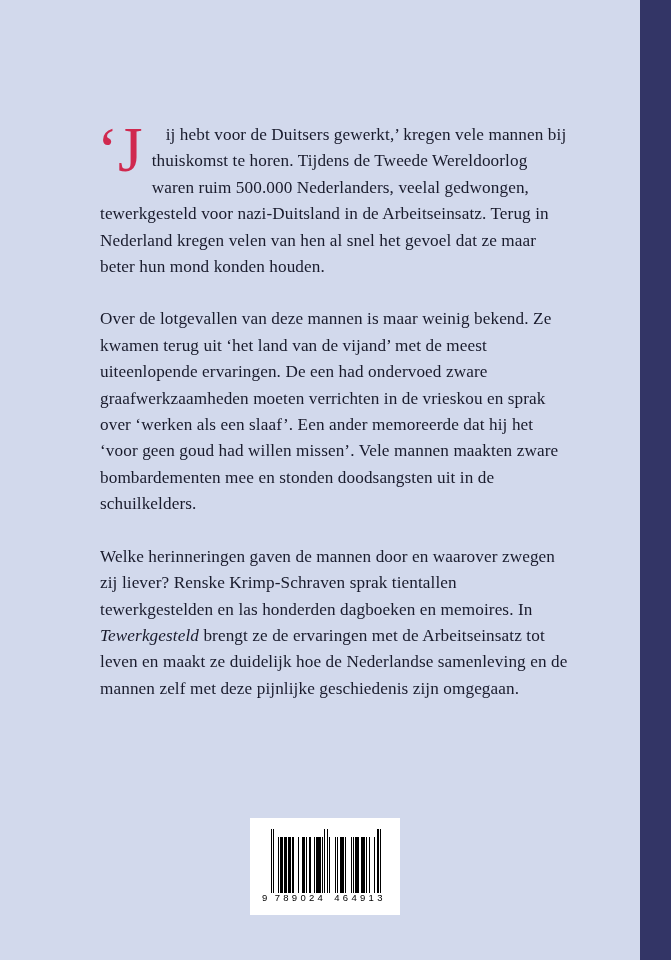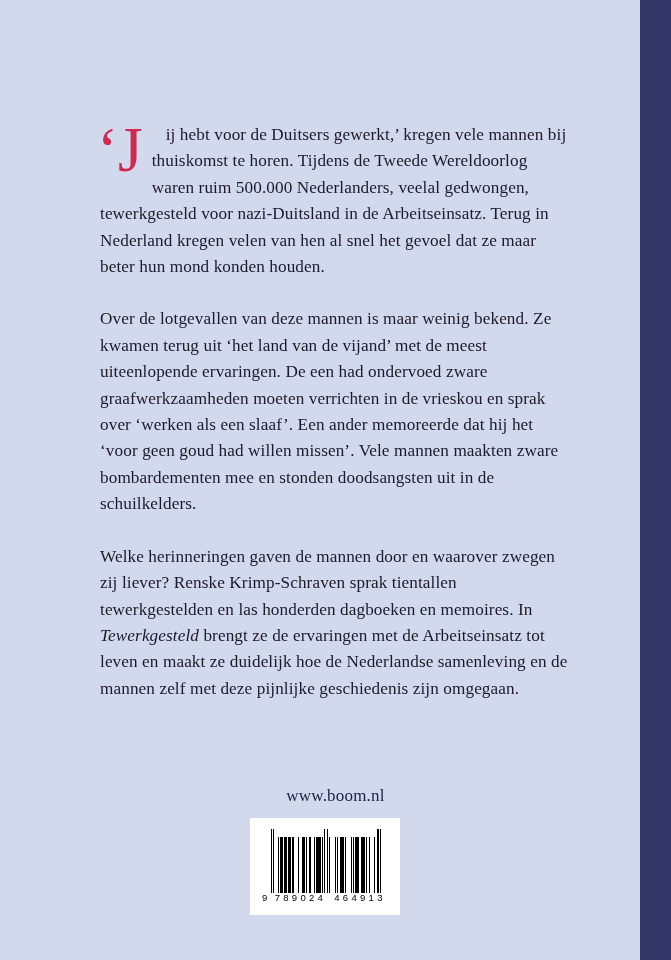--- a/index.html
+++ b/index.html
@@ -100,21 +100,20 @@
   <div id="blurb">
 
     <p><span class="dropcap">‘J</span><span class="p1-indent"></span><span>ij hebt voor de Duitsers gewerkt,’ kregen vele mannen bij thuiskomst te horen. Tijdens de Tweede Wereldoorlog waren ruim 500.000 Nederlanders, veelal gedwongen, tewerkgesteld voor nazi-Duitsland in de Arbeitseinsatz. Terug in Nederland kregen velen van hen al snel het gevoel dat ze maar beter hun mond konden houden.</span></p>
 
     <p>Over de lotgevallen van deze mannen is maar weinig bekend. Ze kwamen terug uit ‘het land van de vijand’ met de meest uiteenlopende ervaringen. De een had ondervoed zware graafwerkzaamheden moeten verrichten in de vrieskou en sprak over ‘werken als een slaaf’. Een ander memoreerde dat hij het ‘voor geen goud had willen missen’. Vele mannen maakten zware bombardementen mee en stonden doodsangsten uit in de schuilkelders.</p>
 
     <p><span>Welke herinneringen gaven de mannen door en waarover zwegen zij liever? Renske Krimp-Schraven sprak tientallen tewerkgestelden en las honderden dagboeken en memoires. In </span><span class="ital">Tewerkgesteld</span><span> brengt ze de ervaringen met de Arbeitseinsatz tot leven en maakt ze duidelijk hoe de Nederlandse samenleving en de mannen zelf met deze pijnlijke geschiedenis zijn omgegaan.</span></p>
 
   </div>
 
-  <div id="url">www.boom.nl</div>
 
   <div id="barcode-panel">
     <div id="barcode-inner">
       <div id="bars">
           <i class="g" style="width: 1.15789px;"></i>
           <i class="w" style="width: 1.15789px;"></i>
           <i class="g" style="width: 1.15789px;"></i>
           <i class="w" style="width: 1.15789px;"></i>
           <i class="w" style="width: 1.15789px;"></i>
           <i class="w" style="width: 1.15789px;"></i>

